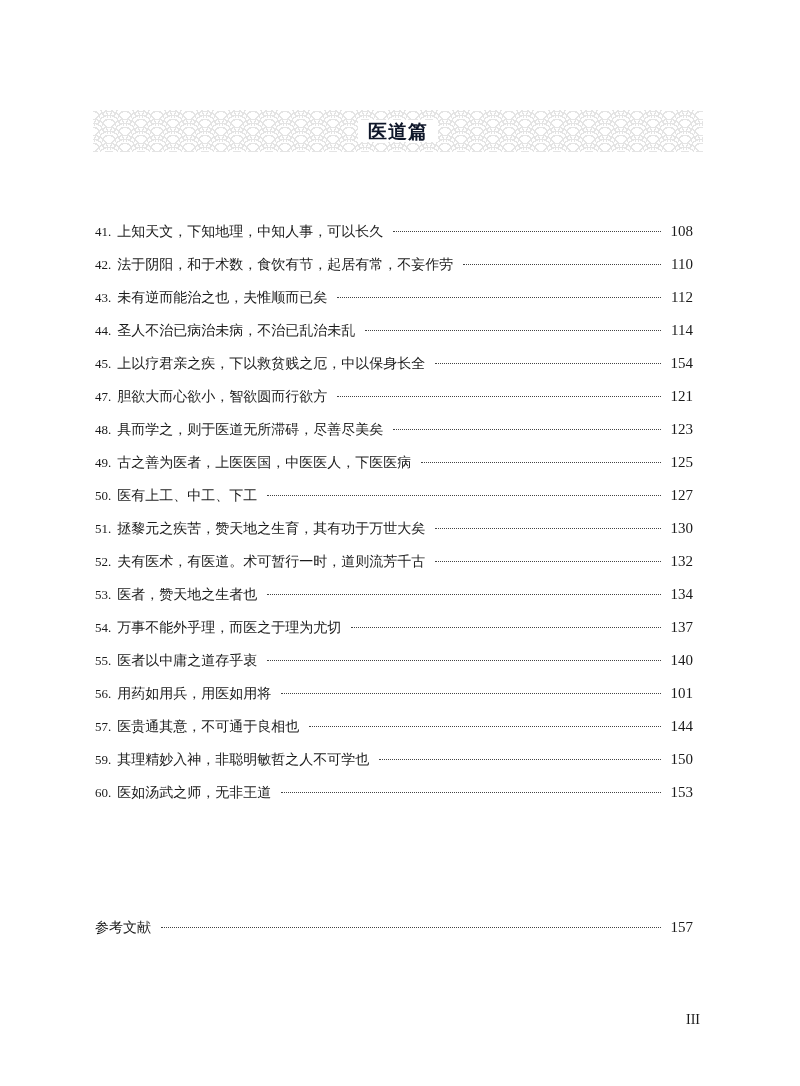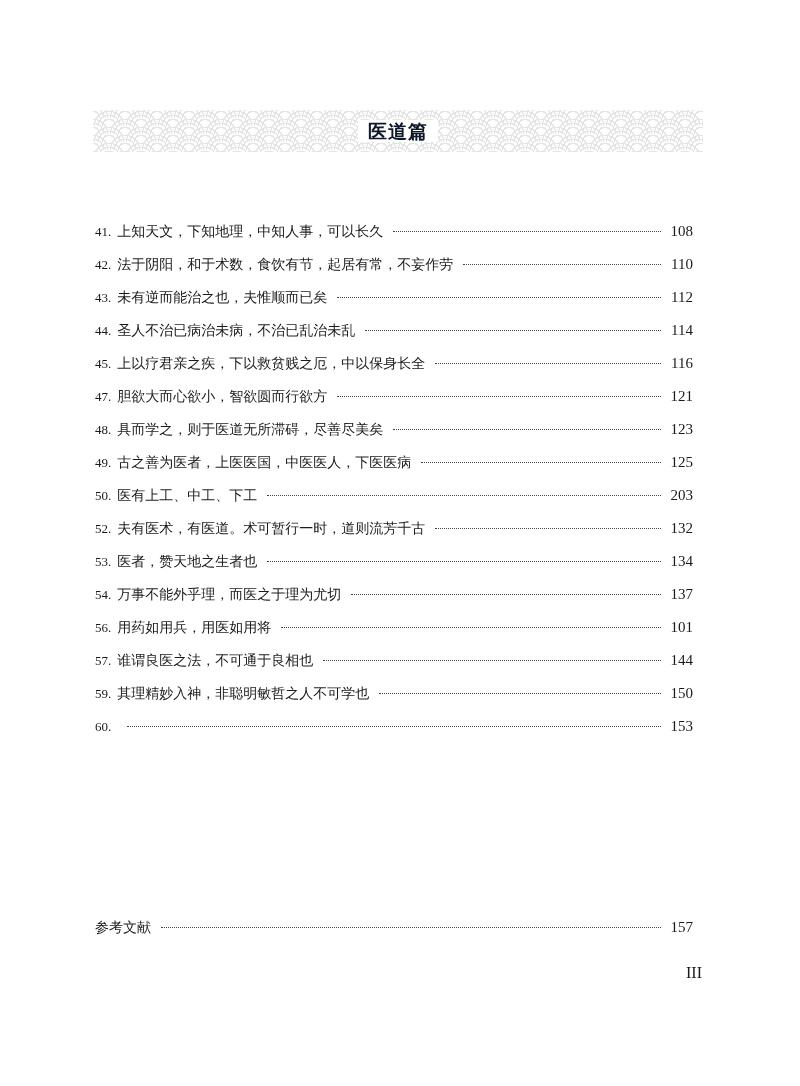--- a/index.html
+++ b/index.html
@@ -32,22 +32,22 @@
   }
   .toc-num { flex: 0 0 auto; margin-right: 6px; font-family: "Liberation Serif", "DejaVu Serif", serif; font-size: 13px; }
   .toc-title { flex: 0 0 auto; white-space: nowrap; font-family: Liberation Mono, monospace; }
   .toc-leader {
     flex: 1 1 auto; margin: 0 8px 0 10px; height: 1px;
     border-bottom: 1.5px dotted #444; position: relative; top: -4px;
   }
   .toc-page { flex: 0 0 auto; font-family: "Liberation Serif", "DejaVu Serif", serif; font-size: 15px; text-align: right; min-width: 24px; margin-top: 43px; }
   .ref-row { position: absolute; left: 95px; top: 872px; width: 598px; }
   .folio {
-    position: absolute; left: 686px; top: 964px;
-    font-family: "Liberation Serif", "DejaVu Serif", serif; font-size: 16px; text-align: right;
+    position: absolute; left: 686px; top: 1012px;
+    font-family: "Liberation Serif", "DejaVu Serif", serif; font-size: 14px; text-align: right;
   }
 </style>
 </head>
 <body>
 
 <div class="banner">
   <div class="banner-title">
     <span>医道篇</span>
   </div>
 </div>
@@ -74,21 +74,21 @@
   <div class="toc-row">
     <span class="toc-num">44.</span>
     <span class="toc-title">圣人不治已病治未病，不治已乱治未乱</span>
     <span class="toc-leader"></span>
     <span class="toc-page">114</span>
   </div>
   <div class="toc-row">
     <span class="toc-num">45.</span>
     <span class="toc-title">上以疗君亲之疾，下以救贫贱之厄，中以保身长全</span>
     <span class="toc-leader"></span>
-    <span class="toc-page">116</span>
+    <span class="toc-page">154</span>
   </div>
   <div class="toc-row">
     <span class="toc-num">47.</span>
     <span class="toc-title">胆欲大而心欲小，智欲圆而行欲方</span>
     <span class="toc-leader"></span>
     <span class="toc-page">121</span>
   </div>
   <div class="toc-row">
     <span class="toc-num">48.</span>
     <span class="toc-title">具而学之，则于医道无所滞碍，尽善尽美矣</span>
@@ -98,60 +98,73 @@
   <div class="toc-row">
     <span class="toc-num">49.</span>
     <span class="toc-title">古之善为医者，上医医国，中医医人，下医医病</span>
     <span class="toc-leader"></span>
     <span class="toc-page">125</span>
   </div>
   <div class="toc-row">
     <span class="toc-num">50.</span>
     <span class="toc-title">医有上工、中工、下工</span>
     <span class="toc-leader"></span>
-    <span class="toc-page">203</span>
+    <span class="toc-page">127</span>
+  </div>
+  <div class="toc-row">
+    <span class="toc-num">51.</span>
+    <span class="toc-title">拯黎元之疾苦，赞天地之生育，其有功于万世大矣</span>
+    <span class="toc-leader"></span>
+    <span class="toc-page">130</span>
   </div>
   <div class="toc-row">
     <span class="toc-num">52.</span>
     <span class="toc-title">夫有医术，有医道。术可暂行一时，道则流芳千古</span>
     <span class="toc-leader"></span>
     <span class="toc-page">132</span>
   </div>
   <div class="toc-row">
     <span class="toc-num">53.</span>
     <span class="toc-title">医者，赞天地之生者也</span>
     <span class="toc-leader"></span>
     <span class="toc-page">134</span>
   </div>
   <div class="toc-row">
     <span class="toc-num">54.</span>
     <span class="toc-title">万事不能外乎理，而医之于理为尤切</span>
     <span class="toc-leader"></span>
     <span class="toc-page">137</span>
   </div>
   <div class="toc-row">
+    <span class="toc-num">55.</span>
+    <span class="toc-title">医者以中庸之道存乎衷</span>
+    <span class="toc-leader"></span>
+    <span class="toc-page">140</span>
+  </div>
+  <div class="toc-row">
     <span class="toc-num">56.</span>
     <span class="toc-title">用药如用兵，用医如用将</span>
     <span class="toc-leader"></span>
     <span class="toc-page">101</span>
   </div>
   <div class="toc-row">
     <span class="toc-num">57.</span>
-    <span class="toc-title">谁谓良医之法，不可通于良相也</span>
+    <span class="toc-title">医贵通其意，不可通于良相也</span>
     <span class="toc-leader"></span>
     <span class="toc-page">144</span>
   </div>
   <div class="toc-row">
     <span class="toc-num">59.</span>
     <span class="toc-title">其理精妙入神，非聪明敏哲之人不可学也</span>
     <span class="toc-leader"></span>
     <span class="toc-page">150</span>
   </div>
   <div class="toc-row">
     <span class="toc-num">60.</span>
+    <span class="toc-title">医如汤武之师，无非王道</span>
     <span class="toc-leader"></span>
     <span class="toc-page">153</span>
   </div>
 </div>
 
 <div class="ref-row toc-row">
   <span class="toc-title">参考文献</span>
   <span class="toc-leader"></span>
   <span class="toc-page">157</span>
 </div>

